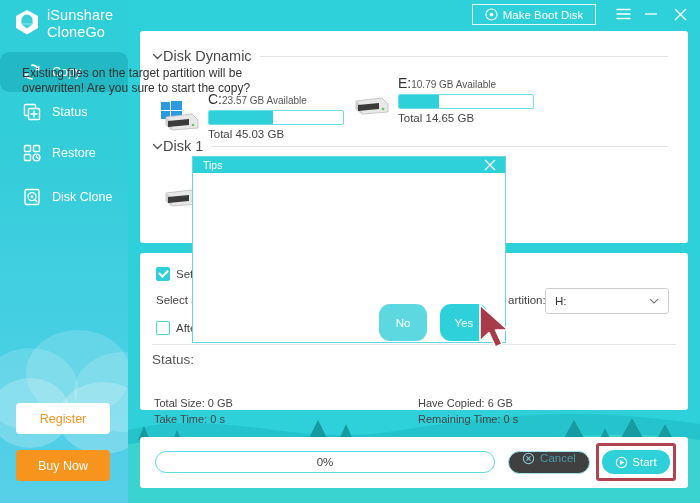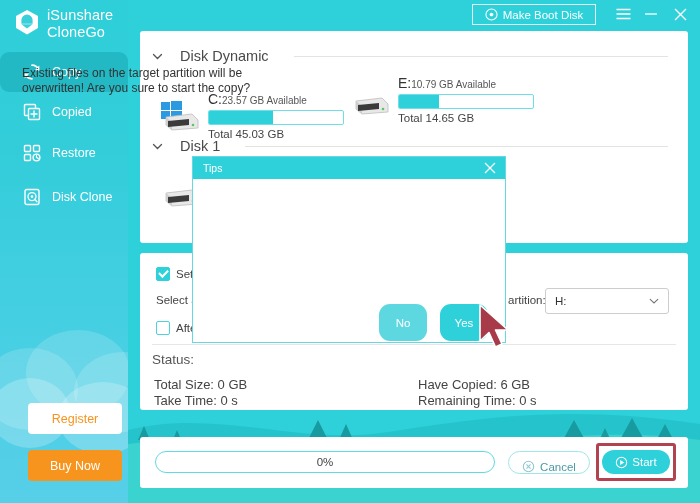--- a/index.html
+++ b/index.html
@@ -39,21 +39,21 @@
   .navitem {
     position: absolute; left: 0; width: 128px; height: 40px;
     display: flex; align-items: center; gap: 10px;
     padding-left: 22px;
     color: #ffffff; font-size: 12.5px;
     cursor: pointer;
   }
   .navitem.active { background: #23b9c4; border-radius: 9px; }
   .navitem .nicon { width: 20px; height: 20px; flex: none; }
   #btn-register, #btn-buy {
-    position: absolute; left: 28px; width: 94px; height: 31px;
+    position: absolute; left: 16px; width: 94px; height: 31px;
     border-radius: 4px;
     display: flex; align-items: center; justify-content: center;
     font-size: 12.5px; cursor: pointer;
   }
   #btn-register { top: 403px; background: #ffffff; color: #f7941e; }
   #btn-buy { top: 450px; background: #f7941e; color: #ffffff; }
 
   
   #decor { position: absolute; left: 128px; top: 0; width: 572px; height: 503px; overflow: hidden; }
 
@@ -61,21 +61,21 @@
   .panel {
     position: absolute;
     background: #ffffff;
     border-radius: 3px;
   }
   #panel-top { left: 140px; top: 31px; width: 548px; height: 212px; }
   #panel-mid { left: 140px; top: 253px; width: 548px; height: 157px; }
   #panel-bot { left: 140px; top: 437px; width: 548px; height: 51px; }
 
   
-  .sect { position: absolute; display: flex; align-items: center; gap: 17px; width: 516px; }
+  .sect { position: absolute; display: flex; align-items: center; gap: 0; width: 516px; }
   .sect .chev { width: 11px; height: 11px; flex: none; }
   .sect .sect-title { font-size: 14.5px; color: #4a4a4a; white-space: nowrap; }
   .sect .rule { flex: 1; height: 1px; background: #e3e3e3; margin-left: 8px; }
 
   
   .drive { position: absolute; display: flex; align-items: flex-start; gap: 8px; }
   .drive .dicon { width: 42px; height: 32px; flex: none; margin-top: 8px; }
   .drive .dbody { width: 136px; }
   .drive .dtop { font-size: 10px; color: #555; white-space: nowrap; line-height: 14px; }
   .drive .dtop b { font-size: 14px; font-weight: normal; color: #333; }
@@ -102,33 +102,33 @@
   }
   #partition-select {
     position: absolute; left: 545px; top: 288px; width: 124px; height: 26px;
     border: 1px solid #cdcdcd; border-radius: 3px; background: #fff;
     display: flex; align-items: center; padding: 0 9px;
     font-size: 11.5px; color: #333; cursor: pointer;
   }
   #partition-select .cv { margin-left: auto; width: 10px; height: 10px; }
   #status-rule { position: absolute; left: 152px; top: 344px; width: 524px; height: 1px; background: #e6e6e6; }
   #status-label { position: absolute; left: 152px; top: 352px; font-size: 13.5px; color: #555; }
-  .statcell { position: absolute; font-size: 13px; color: #444; }
+  .statcell { position: absolute; font-size: 11px; color: #444; margin-top: 20px; }
 
   
   #progress {
     position: absolute; left: 155px; top: 451px; width: 340px; height: 22px;
     border: 1px solid #5fdbe4; border-radius: 11px; background: #fff;
     display: flex; align-items: center; justify-content: center;
     font-size: 11.5px; color: #444;
   }
   #btn-cancel {
     position: absolute; left: 508px; top: 451px; width: 82px; height: 23px;
-    border: 1px solid #9ee6ec; border-radius: 12px; background: #ffffff;
-    display: flex; align-items: flex-end; justify-content: center; gap: 5px;
+    border: 1px solid #9ee6ec; border-radius: 12px; background: #404040;
+    display: flex; align-items: flex-start; justify-content: center; gap: 5px;
     font-size: 11.5px; color: #4a9aa3; cursor: pointer;
   }
   #start-wrap {
     position: absolute; left: 596px; top: 443px; width: 80px; height: 38px;
     border: 3px solid #b34250; border-radius: 3px;
     background: #ffffff;
     display: flex; align-items: center; justify-content: center;
   }
   #btn-start {
     width: 68px; height: 24px; border-radius: 12px; background: #2ed1da;
@@ -149,21 +149,21 @@
     position: absolute; top: 4px; width: 20px; height: 20px;
     display: flex; align-items: center; justify-content: center; cursor: pointer;
   }
 
   
   #dialog {
     position: absolute; left: 192px; top: 156px; width: 314px; height: 187px;
     background: #ffffff; border: 1px solid #67d8e0;
   }
   #dialog-title {
-    height: 22px; background: #2ed1da;
+    height: 16px; background: #2ed1da;
     display: flex; align-items: center;
     padding: 0 8px 0 10px;
     color: #ffffff; font-size: 10.5px;
   }
   #dialog-close { margin-left: auto; width: 14px; height: 14px; cursor: pointer; }
   #dialog-msg {
     position: absolute; left: 22px; top: 66px; width: 276px;
     font-size: 12px; color: #333; line-height: 15px;
   }
   .dlgbtn {
@@ -235,21 +235,21 @@
       </svg>
       <span>Copy</span>
     </div>
 
     <div class="navitem" style="top:92px;">
       <svg class="nicon" viewBox="0 0 20 20">
         <rect x="2.5" y="2.5" width="11" height="11" rx="1" stroke="#fff" stroke-width="1.4" fill="none"></rect>
         <rect x="6.5" y="6.5" width="11" height="11" rx="1" stroke="#fff" stroke-width="1.4" fill="#2ecfd9"></rect>
         <path d="M12 9 L12 15 M9 12 L15 12" stroke="#fff" stroke-width="1.4" stroke-linecap="round"></path>
       </svg>
-      <span>Copied</span>
+      <span>Status</span>
     </div>
 
     <div class="navitem" style="top:133px;">
       <svg class="nicon" viewBox="0 0 20 20">
         <rect x="2.5" y="2.5" width="6" height="6" rx="1" stroke="#fff" stroke-width="1.4" fill="none"></rect>
         <rect x="11.5" y="2.5" width="6" height="6" rx="1" stroke="#fff" stroke-width="1.4" fill="none"></rect>
         <rect x="2.5" y="11.5" width="6" height="6" rx="1" stroke="#fff" stroke-width="1.4" fill="none"></rect>
         <circle cx="14.5" cy="14.5" r="3.4" stroke="#fff" stroke-width="1.4" fill="none"></circle>
         <path d="M14.5 12.4 L14.5 14.5 L16.2 15.4" stroke="#fff" stroke-width="1.2" fill="none" stroke-linecap="round"></path>
       </svg>

